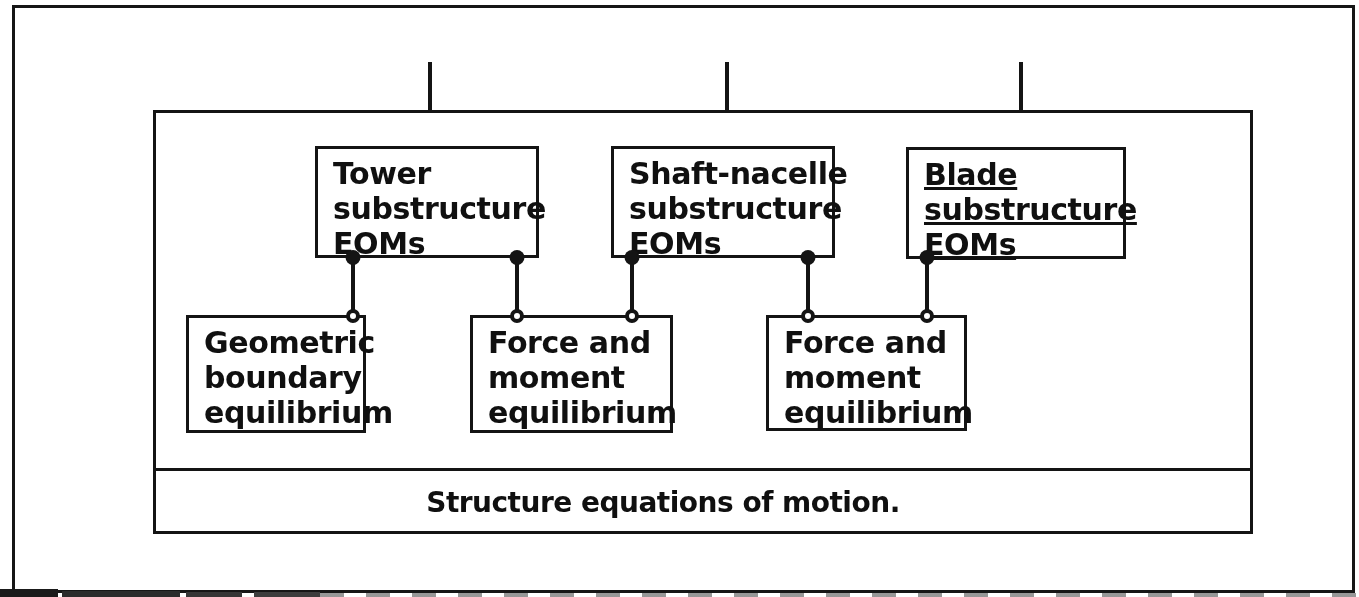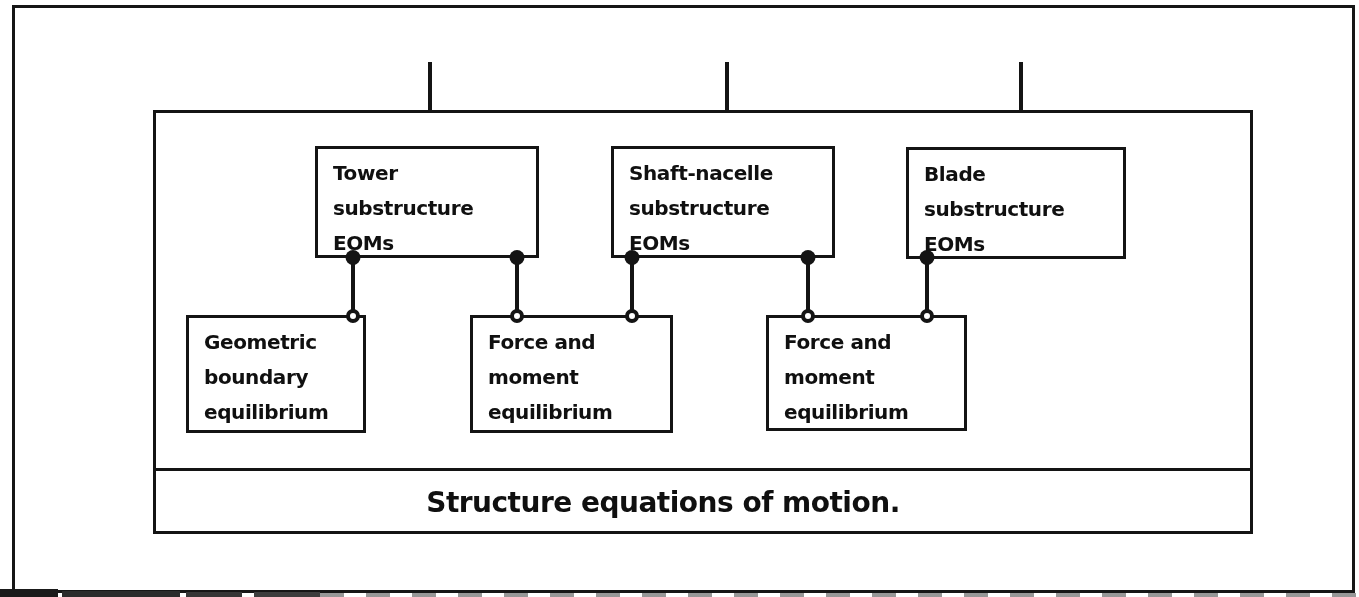--- a/index.html
+++ b/index.html
@@ -42,29 +42,29 @@
     position: relative;
     left: -52px;
     white-space: nowrap;
     margin-left: 24px;
   }
   .node {
     position: absolute;
     border: 3px solid #141414;
     background: #ffffff;
     padding: 7px 4px 0 15px;
-    font-size: 20px;
+    font-size: 30px;
     font-weight: bold;
     letter-spacing: -0.4px;
     line-height: 35px;
   }
   .node .ln { white-space: nowrap; }
   .node-tower  { left: 315px; top: 146px; width: 224px; height: 112px; }
   .node-shaft  { left: 611px; top: 146px; width: 224px; height: 112px; }
-  .node-blade  { left: 906px; top: 147px; width: 220px; height: 112px; }
+  .node-blade  { left: 906px; top: 147px; width: 220px; height: 112px; text-decoration: underline; }
   .node-geo    { left: 186px; top: 315px; width: 180px; height: 118px; }
   .node-f1     { left: 470px; top: 315px; width: 203px; height: 118px; }
   .node-f2     { left: 766px; top: 315px; width: 201px; height: 116px; }
   .conn {
     position: absolute;
     top: 258px;
     width: 4px; height: 59px;
     background: #141414;
   }
   .dot {

